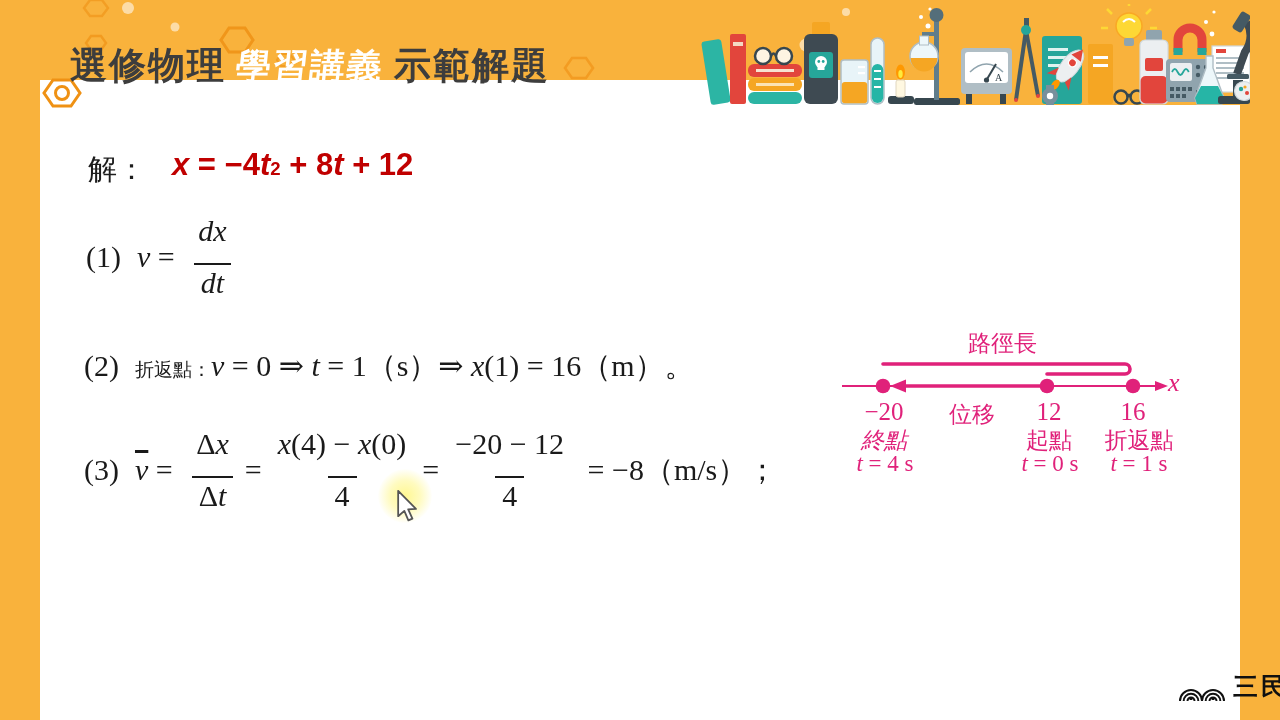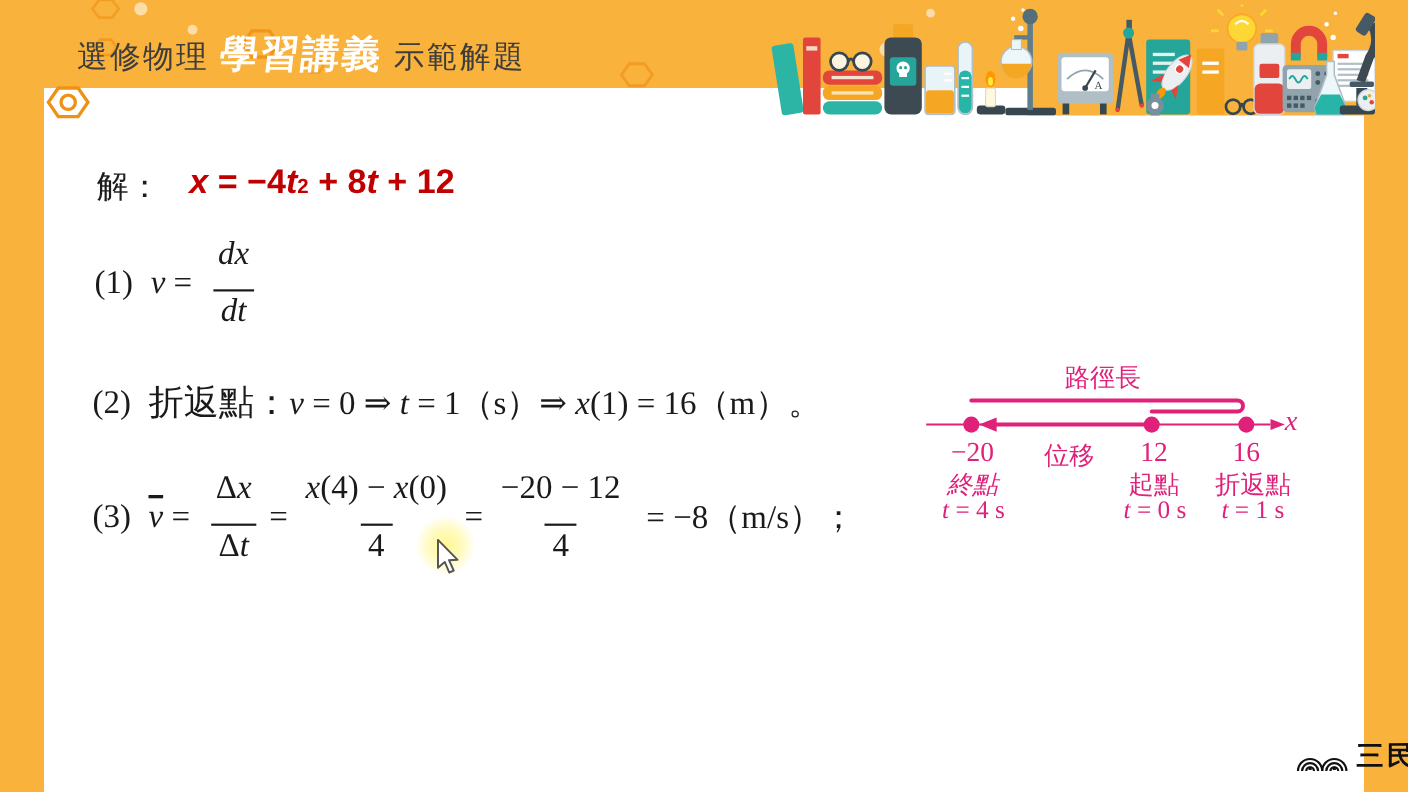--- a/index.html
+++ b/index.html
@@ -7,29 +7,29 @@
        font-family:"Liberation Sans","DejaVu Sans",sans-serif;}
   .abs{position:absolute;}
   
   .band-orange{background:#F9B23C;}
   .header-band{left:0;top:0;width:1280px;height:80px;}
   .icons-bg{left:935px;top:0;width:345px;height:105px;}
   .border-left{left:0;top:0;width:40px;height:720px;}
   .border-right{left:1240px;top:0;width:40px;height:720px;}
   
   .header-title{left:70px;top:26px;display:flex;align-items:baseline;gap:10px;white-space:nowrap;}
-  .title-reg{font-size:28px;font-weight:400;color:#3D3D3D;letter-spacing:2px;}
+  .title-reg{font-size:37px;font-weight:700;color:#3D3D3D;letter-spacing:2px;margin-top:15px;}
   .title-hl{font-size:35px;font-weight:800;color:#ffffff;letter-spacing:2px;transform:skewX(-6deg);}
   
   .eq{color:#1a1a1a;font-family:"Liberation Serif","DejaVu Serif",serif;font-size:30px;
       display:flex;align-items:center;white-space:pre;}
   .eq .var{font-style:italic;}
   .eq .rm{font-style:normal;}
   .eq .ol{text-decoration:overline;}
-  .eq .cjk2{font-family:Liberation Serif, serif;font-size:32px;}
+  .eq .cjk2{font-family:Liberation Serif, serif;font-size:19px;}
   .eq .lab{margin-right:16px;}
   .frac{display:inline-flex;flex-direction:column;align-items:center;margin:0 9px;line-height:1.15;gap:14px;}
   .frac .num{padding:0 7px 1px;}
   .frac .den{border-top:2px solid #1a1a1a;padding:1px 7px 0;}
   .solve-label{left:88px;top:150px;font-size:29px;color:#1c1c1c;}
   .given-eq{left:172px;top:147px;font-size:31px;font-weight:600;color:#C00000;display:flex;align-items:baseline;white-space:pre;}
   .given-eq .var{font-style:italic;}
   .given-eq .sup{font-size:0.6em;vertical-align:super;line-height:0;}
   
   .dg-label{color:#E0217A;font-size:23px;text-align:center;white-space:nowrap;}

